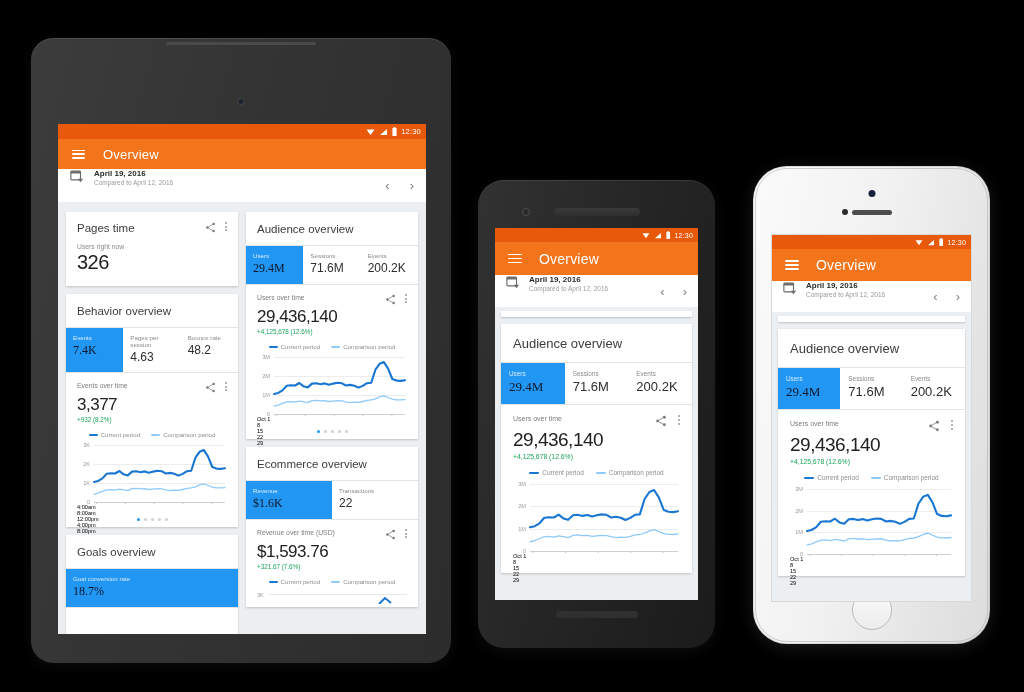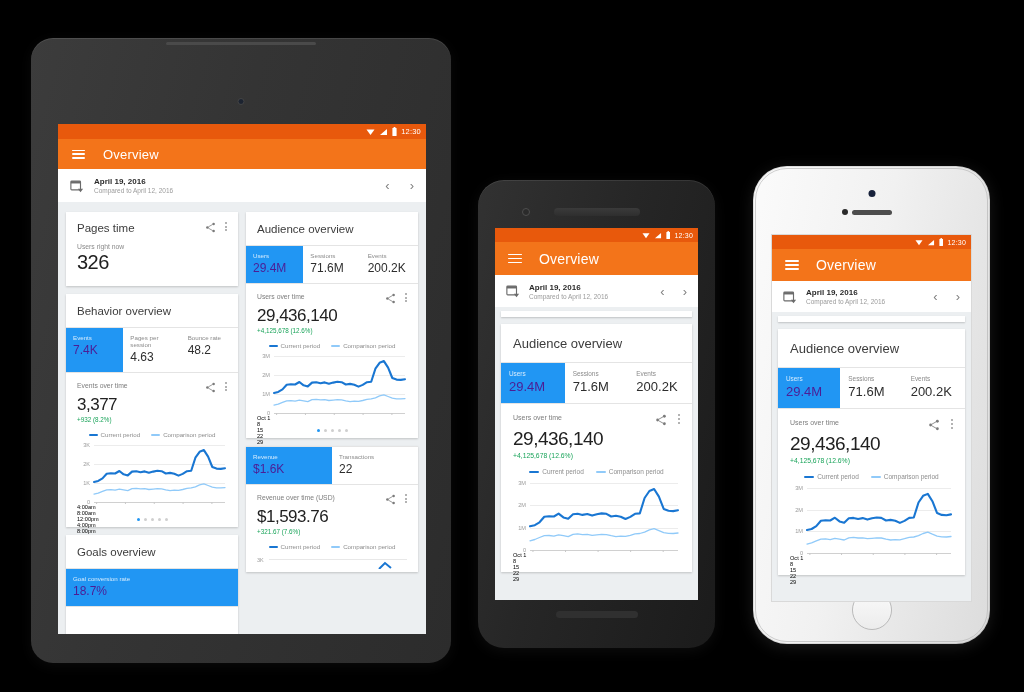--- a/index.html
+++ b/index.html
@@ -98,40 +98,40 @@
     justify-content:flex-end; gap:4px; padding:0 5px;
   }
   .statusbar .clock { letter-spacing:.2px; }
   .sb-ico { display:block; }
 
   .appbar { background:#f3741a; color:#fff; display:flex; align-items:center; }
   .appbar .hamburger { display:flex; flex-direction:column; justify-content:space-between; }
   .appbar .hamburger i { display:block; background:#fff; border-radius:1px; }
   .appbar .title { font-weight:400; letter-spacing:.2px; }
 
-  .datebar { background:#fff; display:flex; align-items:center; }
+  .datebar { background:#fff; display:flex; }
   .datebar .cal { flex:none; }
   .datebar .dtxt { flex:1; }
   .datebar .dmain { color:#2b2b2b; font-weight:bold; }
   .datebar .dsub { color:#9b9b9b; }
   .datebar .navs { display:flex; align-items:center; color:#808080; }
 
   .scrollarea { background:#eceff1; overflow:hidden; }
 
   .card { background:#fff; box-shadow:0 1px 2px rgba(0,0,0,0.19); }
   .card-title { color:#3c3c3c; font-weight:400; }
   .divider { height:1px; background:#e4e4e4; }
 
   .metricrow { display:flex; }
   .metric { flex:1; }
   .metric .mlabel { color:#8a8a8a; }
   .metric .mval { color:#2d2d2d; }
   .metric.active { background:#2196f3; }
   .metric.active .mlabel { color:#d7ecfd; }
-  .metric.active .mval { color:#4c1d95; }
+  .metric.active .mval { color:#0f172a;font-family:Liberation Serif, serif; }
 
   .chartblock { position:relative; }
   .cb-head { display:flex; align-items:flex-start; }
   .cb-head .cb-lbl { flex:1; color:#7d7d7d; }
   .big { color:#212121; font-weight:400; letter-spacing:-.5px; }
   .delta { color:#1aa45a; }
 
   .legend { display:flex; align-items:center; color:#8d8d8d; }
   .legend .li { display:flex; align-items:center; }
   .legend .swatch { display:block; border-radius:1px; }
@@ -397,20 +397,21 @@
                 <i class="on" style="width: 3px; height: 3px;"></i>
                 <i style="width: 3px; height: 3px;"></i>
                 <i style="width: 3px; height: 3px;"></i>
                 <i style="width: 3px; height: 3px;"></i>
                 <i style="width: 3px; height: 3px;"></i>
               </div>
           </div>
         </div>
 
         <div class="card">
+          <div class="card-title" style="padding:11px 11px 10px;font-size:11.5px;">Ecommerce overview</div>
           <div class="divider"></div>
           <div class="metricrow">
             <div class="metric active" style="padding:6px 7px 8px;">
               <div class="mlabel" style="font-size:6.2px;">Revenue</div>
               <div class="mval" style="font-size:12px;margin-top:2px;">$1.6K</div>
             </div>
             <div class="metric" style="padding:6px 7px 8px;">
               <div class="mlabel" style="font-size:6.2px;">Transactions</div>
               <div class="mval" style="font-size:12px;margin-top:2px;">22</div>
             </div>

